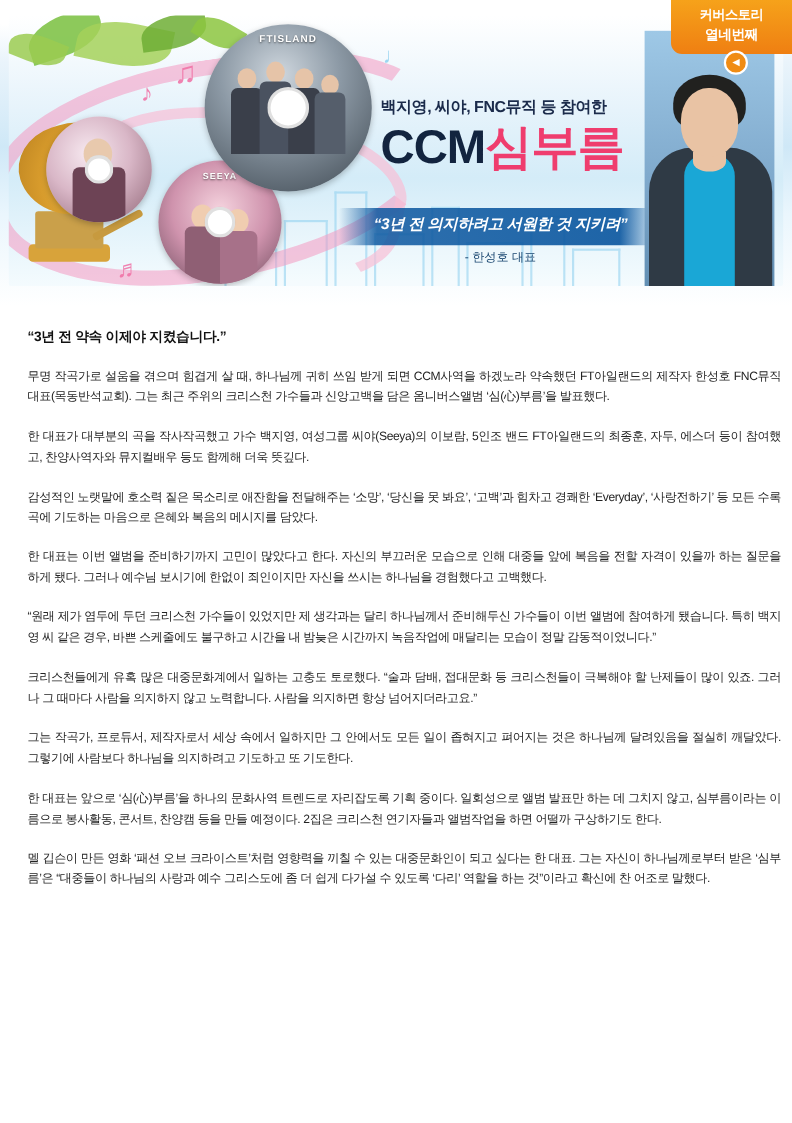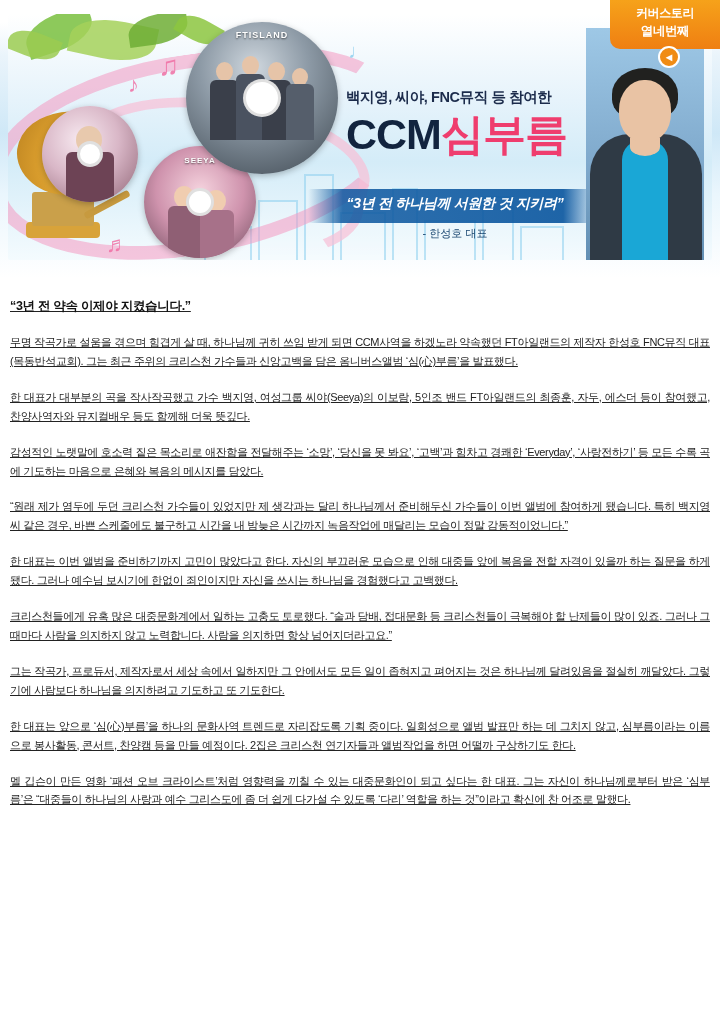--- a/index.html
+++ b/index.html
@@ -317,22 +317,21 @@
     border: 2px solid #ffffff;
     color: #ffffff;
     font-size: 11px;
     line-height: 18px;
     text-align: center;
     z-index: 6;
   }
 
   
   .article {
-    padding: 16px 10px 0 10px;
-    text-decoration: underline;
+    padding: 16px 10px 0 25px;
   }
   .lede {
     font-size: 12.5px;
     font-weight: bold;
     color: #111111;
     letter-spacing: -0.3px;
     margin: 4px 0 18px 0;
   }
   .article p {
     font-size: 11px;
@@ -422,21 +421,21 @@
     </div>
 
     <div class="banner-title">
       <div class="banner-kicker">백지영, 씨야, FNC뮤직 등 참여한</div>
       <div class="banner-headline">
         <span>CCM</span><em>심부름</em>
       </div>
     </div>
 
     <div class="banner-quote-band"></div>
-    <div class="banner-quote">“3년 전 하나님께 서원한 것 지키려”</div>
+    <div class="banner-quote">“3년 전 의지하려고 서원한 것 지키려”</div>
     <div class="banner-credit">- 한성호 대표</div>
 
     <div class="person">
       <div class="person-body"></div>
       <div class="person-shirt"></div>
       <div class="person-collar"></div>
       <div class="person-hair"></div>
       <div class="person-face"></div>
     </div>
   </div>
@@ -449,19 +448,19 @@
 </div>
 
 <div class="article">
   <div class="lede">“3년 전 약속 이제야 지켰습니다.”</div>
 
   <p>무명 작곡가로 설움을 겪으며 힘겹게 살 때, 하나님께 귀히 쓰임 받게 되면 CCM사역을 하겠노라 약속했던 FT아일랜드의 제작자 한성호 FNC뮤직 대표(목동반석교회). 그는 최근 주위의 크리스천 가수들과 신앙고백을 담은 옴니버스앨범 ‘심(心)부름’을 발표했다.</p>
   <p>한 대표가 대부분의 곡을 작사작곡했고 가수 백지영, 여성그룹 씨야(Seeya)의 이보람, 5인조 밴드 FT아일랜드의 최종훈, 자두, 에스더 등이 참여했고, 찬양사역자와 뮤지컬배우 등도 함께해 더욱 뜻깊다.</p>
 
 
   <p>감성적인 노랫말에 호소력 짙은 목소리로 애잔함을 전달해주는 ‘소망’, ‘당신을 못 봐요’, ‘고백’과 힘차고 경쾌한 ‘Everyday’, ‘사랑전하기’ 등 모든 수록 곡에 기도하는 마음으로 은혜와 복음의 메시지를 담았다.</p>
+  <p>한 대표는 이번 앨범을 준비하기까지 고민이 많았다고 한다. 자신의 부끄러운 모습으로 인해 대중들 앞에 복음을 전할 자격이 있을까 하는 질문을 하게 됐다. 그러나 예수님 보시기에 한없이 죄인이지만 자신을 쓰시는 하나님을 경험했다고 고백했다.</p>
   <p>“원래 제가 염두에 두던 크리스천 가수들이 있었지만 제 생각과는 달리 하나님께서 준비해두신 가수들이 이번 앨범에 참여하게 됐습니다. 특히 백지영 씨 같은 경우, 바쁜 스케줄에도 불구하고 시간을 내 밤늦은 시간까지 녹음작업에 매달리는 모습이 정말 감동적이었니다.”</p>
-  <p>한 대표는 이번 앨범을 준비하기까지 고민이 많았다고 한다. 자신의 부끄러운 모습으로 인해 대중들 앞에 복음을 전할 자격이 있을까 하는 질문을 하게 됐다. 그러나 예수님 보시기에 한없이 죄인이지만 자신을 쓰시는 하나님을 경험했다고 고백했다.</p>
   <p>크리스천들에게 유혹 많은 대중문화계에서 일하는 고충도 토로했다. “술과 담배, 접대문화 등 크리스천들이 극복해야 할 난제들이 많이 있죠. 그러나 그 때마다 사람을 의지하지 않고 노력합니다. 사람을 의지하면 항상 넘어지더라고요.”</p>
   <p>그는 작곡가, 프로듀서, 제작자로서 세상 속에서 일하지만 그 안에서도 모든 일이 좁혀지고 펴어지는 것은 하나님께 달려있음을 절실히 깨달았다. 그렇기에 사람보다 하나님을 의지하려고 기도하고 또 기도한다.</p>
   <p>한 대표는 앞으로 ‘심(心)부름’을 하나의 문화사역 트렌드로 자리잡도록 기획 중이다. 일회성으로 앨범 발표만 하는 데 그치지 않고, 심부름이라는 이름으로 봉사활동, 콘서트, 찬양캠 등을 만들 예정이다. 2집은 크리스천 연기자들과 앨범작업을 하면 어떨까 구상하기도 한다.</p>
   <p>멜 깁슨이 만든 영화 ‘패션 오브 크라이스트’처럼 영향력을 끼칠 수 있는 대중문화인이 되고 싶다는 한 대표. 그는 자신이 하나님께로부터 받은 ‘심부름’은 “대중들이 하나님의 사랑과 예수 그리스도에 좀 더 쉽게 다가설 수 있도록 ‘다리’ 역할을 하는 것”이라고 확신에 찬 어조로 말했다.</p>
 </div>
 
 </body></html>

